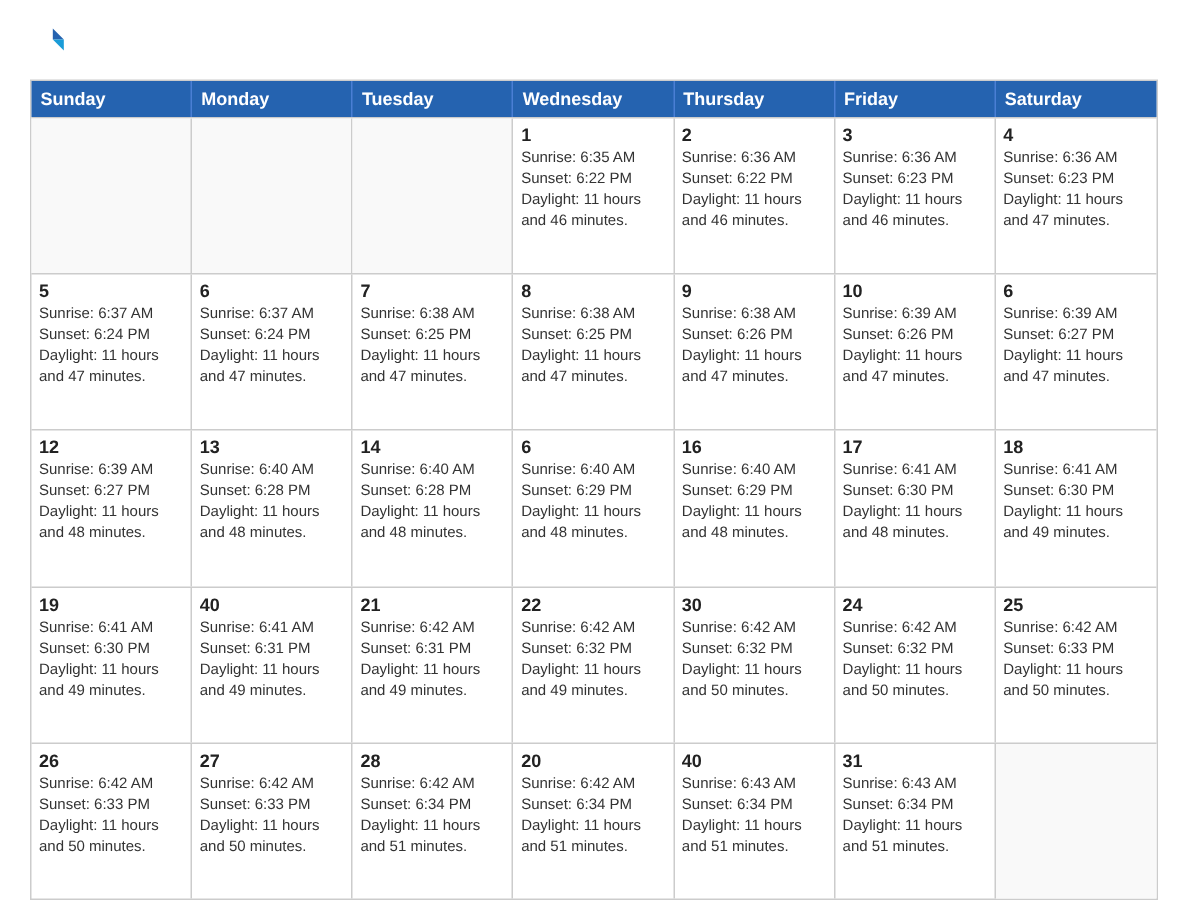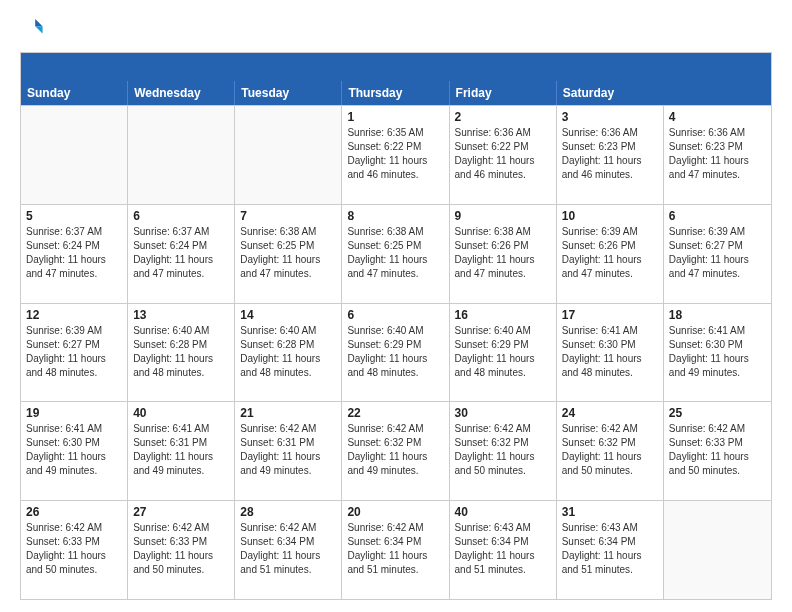--- a/index.html
+++ b/index.html
@@ -58,21 +58,20 @@
       grid-template-columns: repeat(7, 1fr);
       background: #2563b0;
     }
     .cal-header-cell {
       color: #fff;
       font-size: 12px;
       font-weight: bold;
       padding: 5px 6px;
       text-align: left;
       border-right: 1px solid #4a7fd4;
-      margin-top: 28px;
     }
     .cal-header-cell:last-child { border-right: none; }
     .cal-body {
       flex: 1;
       display: flex;
       flex-direction: column;
     }
     .cal-week {
       display: grid;
       grid-template-columns: repeat(7, 1fr);
@@ -120,22 +119,23 @@
     </div>
     <div class="title-block">
       <h1></h1>
       <h2></h2>
     </div>
   </div>
 
   <div class="calendar">
     <div class="cal-header-row">
     <div class="cal-header-cell">Sunday</div>
+        <div class="cal-header-cell">Monday</div>
+        <div class="cal-header-cell">Tuesday</div>
         <div class="cal-header-cell">Wednesday</div>
-        <div class="cal-header-cell">Tuesday</div>
         <div class="cal-header-cell">Thursday</div>
         <div class="cal-header-cell">Friday</div>
         <div class="cal-header-cell">Saturday</div>
       </div>
     <div class="cal-body">
     <div class="cal-week">
           <div class="cal-cell empty"></div>
           <div class="cal-cell empty"></div>
           <div class="cal-cell empty"></div>
           <div class="cal-cell">

